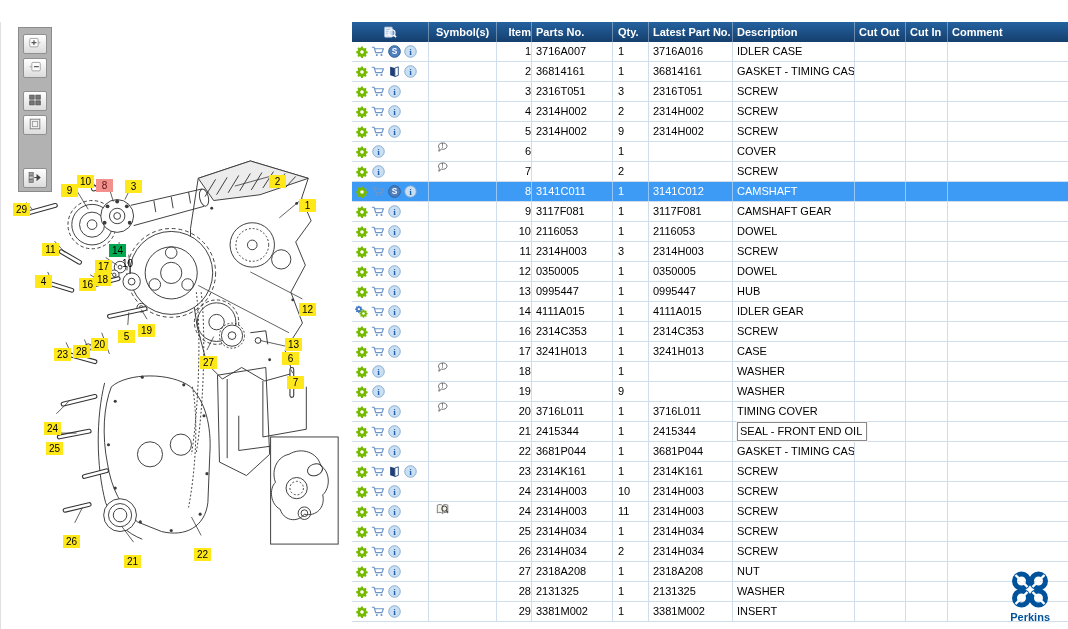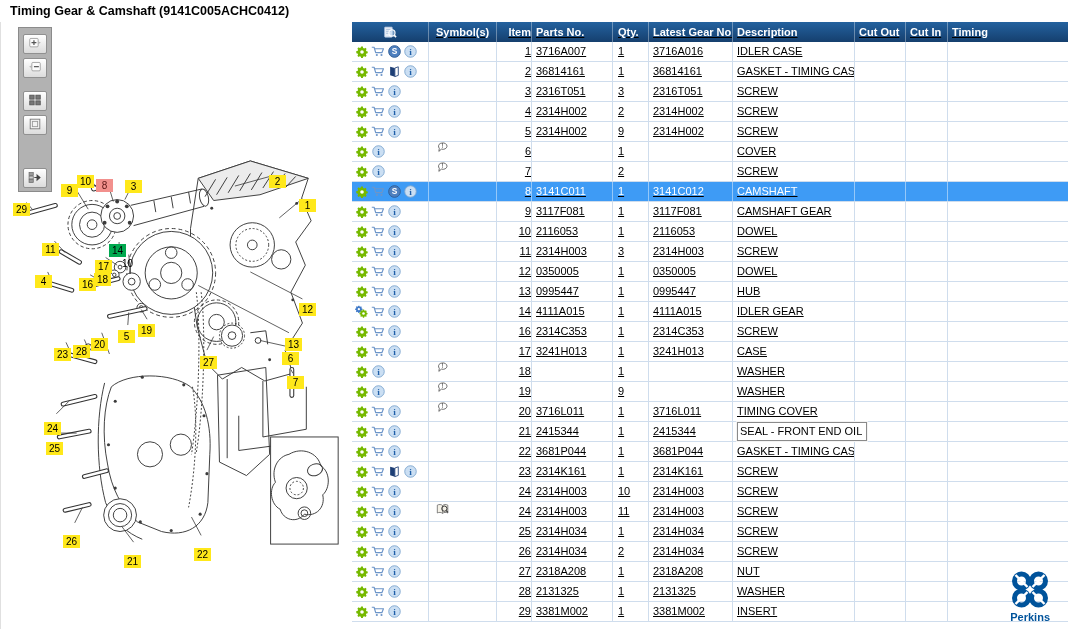--- a/index.html
+++ b/index.html
@@ -28,21 +28,21 @@
   .lbl-red{background:#f2908d;color:#5d1616;}
   .lbl-green{background:#00a94f;}
   .lbl-none{background:transparent;}
   
   .toolbar{position:absolute;left:17px;top:5px;width:34px;height:165px;background:#b2b2b2;
            border:1px solid #8b8b8b;box-sizing:border-box;text-align:center;}
   .tbtn{display:block;width:24px;height:20px;margin:0 auto;background:linear-gradient(#ffffff,#dcdcdc);
         border:1px solid #909090;border-radius:2px;box-sizing:border-box;padding:0;cursor:pointer;}
   .tbtn svg{display:block;margin:2px auto 0;}
   
-  .ptable{position:absolute;left:352px;top:22px;width:716px;font-size:11px;color:#000;text-decoration:underline;}
+  .ptable{position:absolute;left:352px;top:22px;width:716px;font-size:11px;color:#000;}
   .thead{display:flex;height:20px;background:linear-gradient(#24629f,#153f6e);color:#fff;font-weight:bold;}
   .hcell{box-sizing:border-box;border-right:1px solid rgba(255,255,255,.35);line-height:20px;
          padding-left:4px;overflow:hidden;white-space:nowrap;}
   .hcell.col-icons{display:flex;align-items:center;justify-content:center;padding-left:0;}
   .row{display:flex;height:20px;background:#fff;border-bottom:1px solid #cfdded;box-sizing:border-box;cursor:pointer;}
   .row.selected{background:#3e9bf5;color:#fff;}
   .cell{box-sizing:border-box;border-right:1px solid #cfdded;line-height:19px;padding-left:4px;
         overflow:hidden;white-space:nowrap;}
   .row.selected .cell{border-right-color:rgba(255,255,255,.45);}
   .col-icons{width:77px;}
@@ -64,21 +64,20 @@
   .icn svg{display:block;}
   
   .logo{position:absolute;right:18px;bottom:6px;width:48px;text-align:right;}
   .logo-text{font-size:11px;font-weight:bold;color:#00539b;margin-top:-1px;letter-spacing:0px;}
 </style>
 </head>
 <body>
 
 <div class="app">
 
-  <div class="title">Timing Gear &amp; Camshaft (9141C005ACHC0412)</div>
 
   <div class="left-panel">
     <svg class="artsvg" width="352" height="607" viewBox="0 22 352 629">
       <g class="art">
 
         <path d="M198,184 L252,166 L312,184 L305,205 L315,228 L299,250 L309,274 L294,302 L306,334 L288,362 L296,386 L267,394 L243,380 L223,392 L207,376 L197,338 L190,292 L190,236 Z"></path>
         <path class="fillh" d="M198,184 L252,166 L312,184 L262,201 L214,207 Z"></path>
         <path stroke-width="0.7" d="M205,203 L216,185 M217,201 L228,183 M229,199 L240,181 M241,197 L252,179 M253,196 L264,178 M265,194 L276,177 M277,193 L288,179 M288,194 L299,182"></path>
         <circle cx="254" cy="253" r="23"></circle>
         <circle cx="254" cy="253" r="17" class="dash1"></circle>
@@ -308,25 +307,25 @@
               <line x1="4" y1="9" x2="8" y2="9" stroke="#9fb6d4"></line>
               <circle cx="11.5" cy="8.5" r="4" fill="rgba(190,215,240,.55)" stroke="#fff" stroke-width="1.4"></circle>
               <line x1="14.2" y1="11.4" x2="16.8" y2="14" stroke="#fff" stroke-width="2"></line>
             </svg>
           </span>
         </div>
         <div class="hcell col-sym">Symbol(s)</div>
         <div class="hcell col-item">Item</div>
         <div class="hcell col-parts">Parts No.</div>
         <div class="hcell col-qty">Qty.</div>
-        <div class="hcell col-latest">Latest Gear No.</div>
+        <div class="hcell col-latest">Latest Part No.</div>
         <div class="hcell col-desc">Description</div>
         <div class="hcell col-cutout">Cut Out</div>
         <div class="hcell col-cutin">Cut In</div>
-        <div class="hcell col-comment">Timing</div>
+        <div class="hcell col-comment">Comment</div>
       </div>
     <div id="tbody">
         <div class="row">
           <div class="cell col-icons">
             <span class="icn">
               <svg width="12" height="12" viewBox="0 0 16 16">
                 <path fill="#76b900" d="M6.8.8h2.4l.3 1.7 1.6.7 1.4-1 1.7 1.7-1 1.4.7 1.6 1.7.3v2.4l-1.7.3-.7 1.6 1 1.4-1.7 1.7-1.4-1-1.6.7-.3 1.7H6.8l-.3-1.7-1.6-.7-1.4 1-1.7-1.7 1-1.4-.7-1.6-1.7-.3V6.8l1.7-.3.7-1.6-1-1.4 1.7-1.7 1.4 1 1.6-.7z"></path>
                 <circle cx="8" cy="8" r="2.4" fill="#fff"></circle>
               </svg>
             </span>

